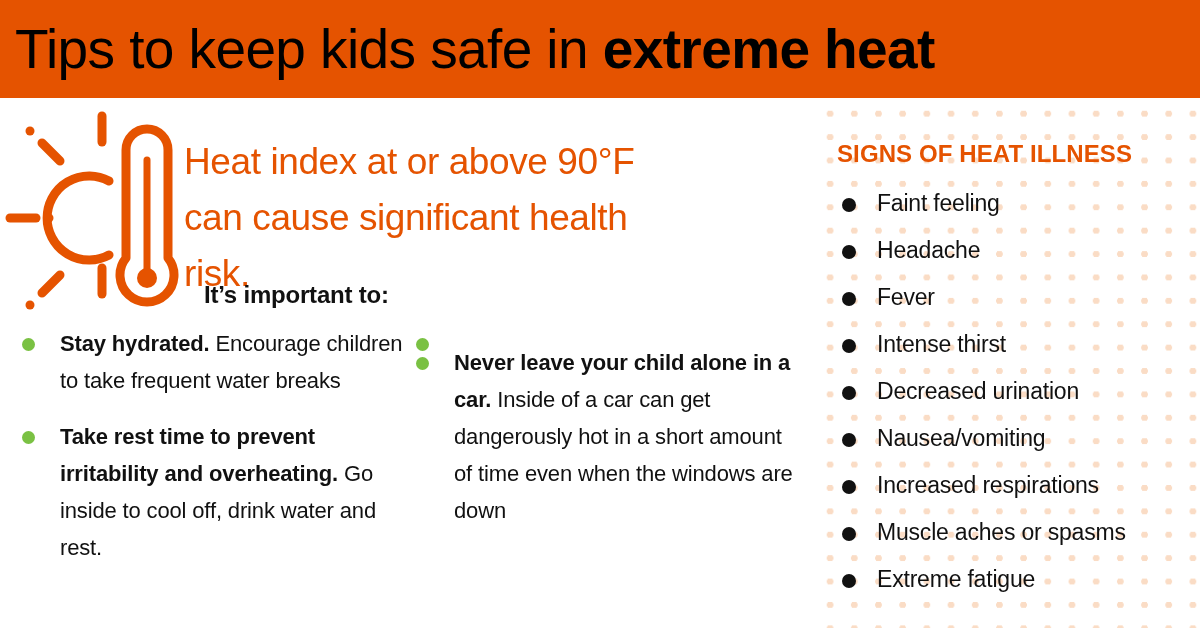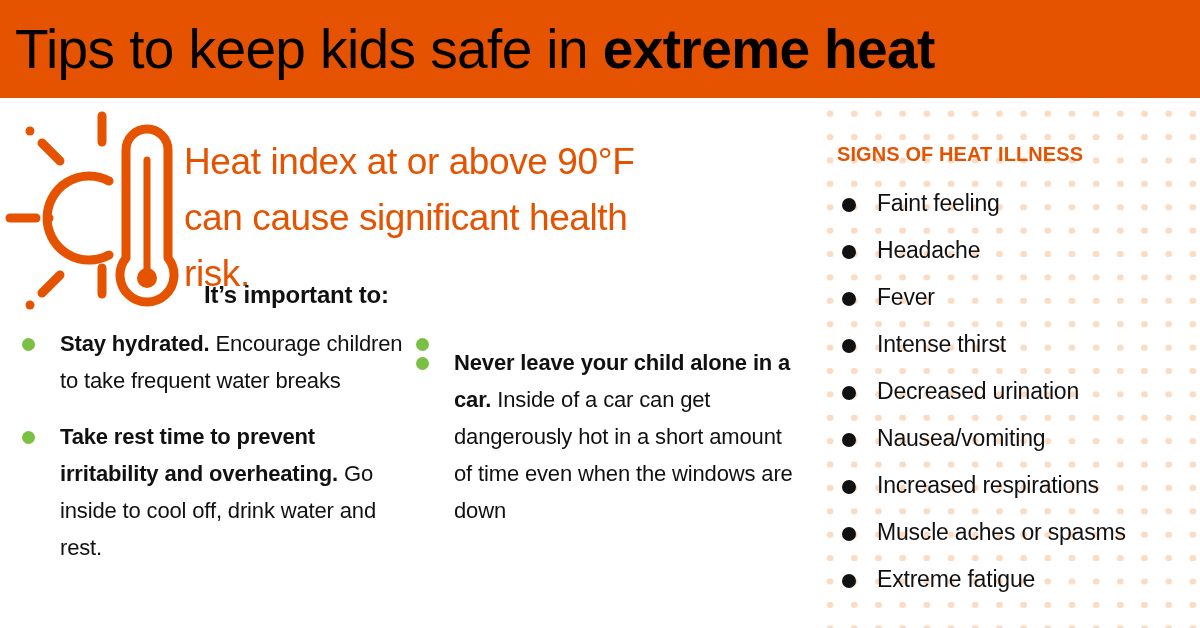--- a/index.html
+++ b/index.html
@@ -134,21 +134,21 @@
     height: 530px;
     background-color: #ffffff;
     background-image: radial-gradient(#fadcc5 3.2px, rgba(255,255,255,0) 3.4px);
     background-size: 24.2px 23.4px;
     background-position: 6px 4px;
   }
   .signs-title {
     position: absolute;
     left: 25px;
     top: 42px;
-    font-size: 20px;
+    font-size: 24px;
     line-height: 28px;
     font-weight: 700;
     color: #e55300;
     letter-spacing: 0.1px;
     white-space: nowrap;
   }
   .signs-list {
     position: absolute;
     left: 25px;
     top: 82px;

